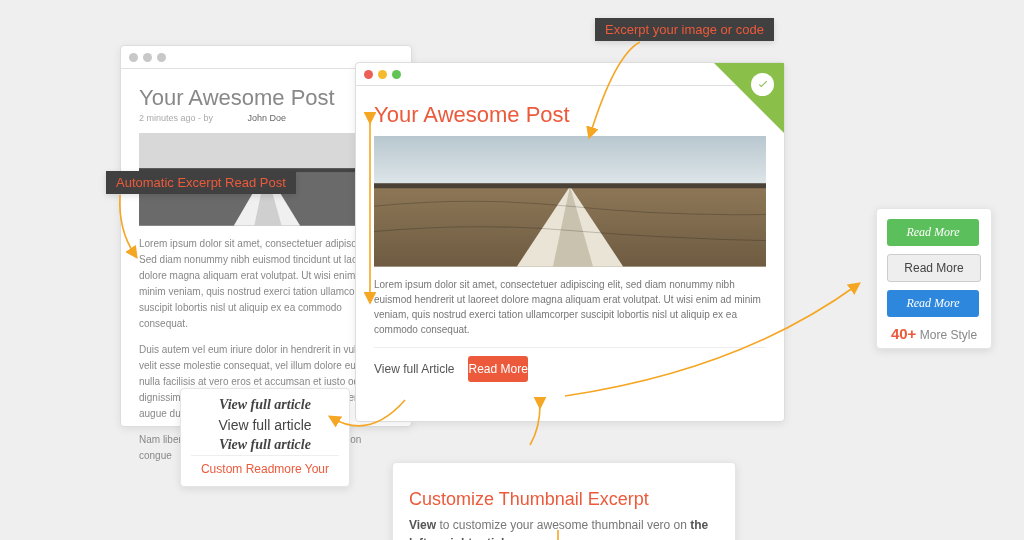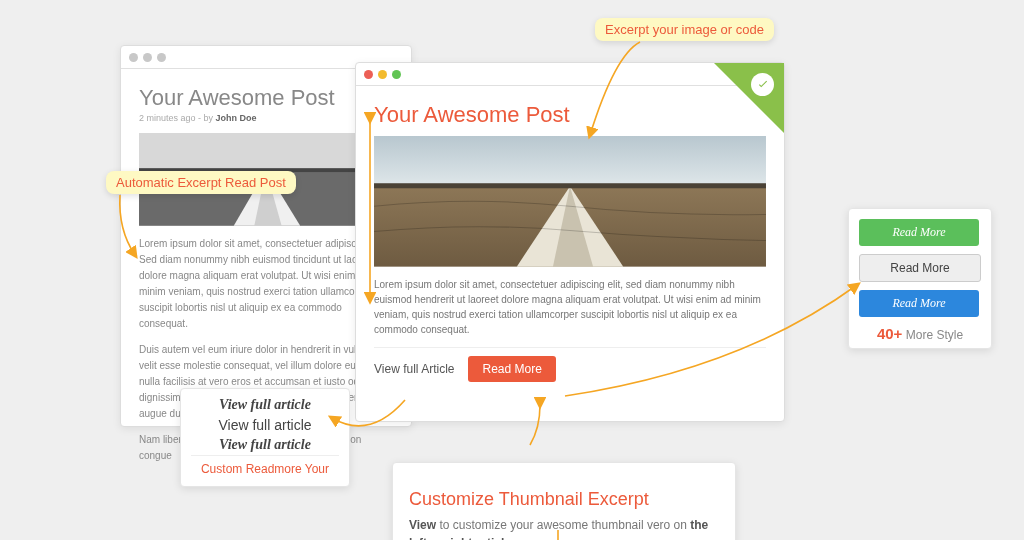--- a/index.html
+++ b/index.html
@@ -38,41 +38,41 @@
   .dot { width:9px; height:9px; border-radius:50%; margin-right:5px; }
   .greyd { background:#c8c8c8; }
   .red { background:#ec5f56; }
   .yel { background:#f3bb2d; }
   .grn { background:#61c454; }
   .body { padding: 16px 18px; }
   h2.title { margin:0 0 2px 0; font-weight:400; font-size:22px; }
   .greytxt { color:#888; }
   .orangetxt { color: var(--orange); }
   .meta { font-size:9px; color:#aaa; }
-  .meta b { color:#666; font-weight:700; }
+  .meta b { color:#666; font-weight:400;margin-left:32px; }
 
   .roadsvg { display:block; width:100%; height:auto; }
 
   .lorem { font-size:10px; line-height:1.6; color:#888; }
   .lorem2 { font-size:10px; line-height:1.5; color:#777; }
 
   .divider { height:1px; background:#eee; margin:8px 0; }
 
   .link-view { color:#555; font-size:12px; }
-  .btn { display:inline-block; padding:6px 14px; border-radius:3px; color:#fff; font-size:12px; text-align:center; }
+  .btn { display:inline-block; padding:6px 0; border-radius:3px; color:#fff; font-size:12px; text-align:center; }
   .btn-orange { background: var(--orange); }
   .btn-green { background:#5bbf5b; font-family:cursive; font-style:italic; }
   .btn-grey { background:#eee; color:#444; border:1px solid #ccc; }
   .btn-blue { background: var(--blue); font-family:cursive; font-style:italic; }
 
   .callout {
     position:absolute;
-    background:#fef9c3;
+    background:#404040;
     padding:4px 10px;
-    border-radius:8px;
+    border-radius:0;
     box-shadow:0 2px 6px rgba(0,0,0,.12);
     color: var(--orange);
     font-size:13px;
   }
   .styling-panel {
     position:absolute;
     background:#fff;
     border:1px solid #e5e5e5;
     border-radius:4px;
     box-shadow:0 2px 8px rgba(0,0,0,.1);

